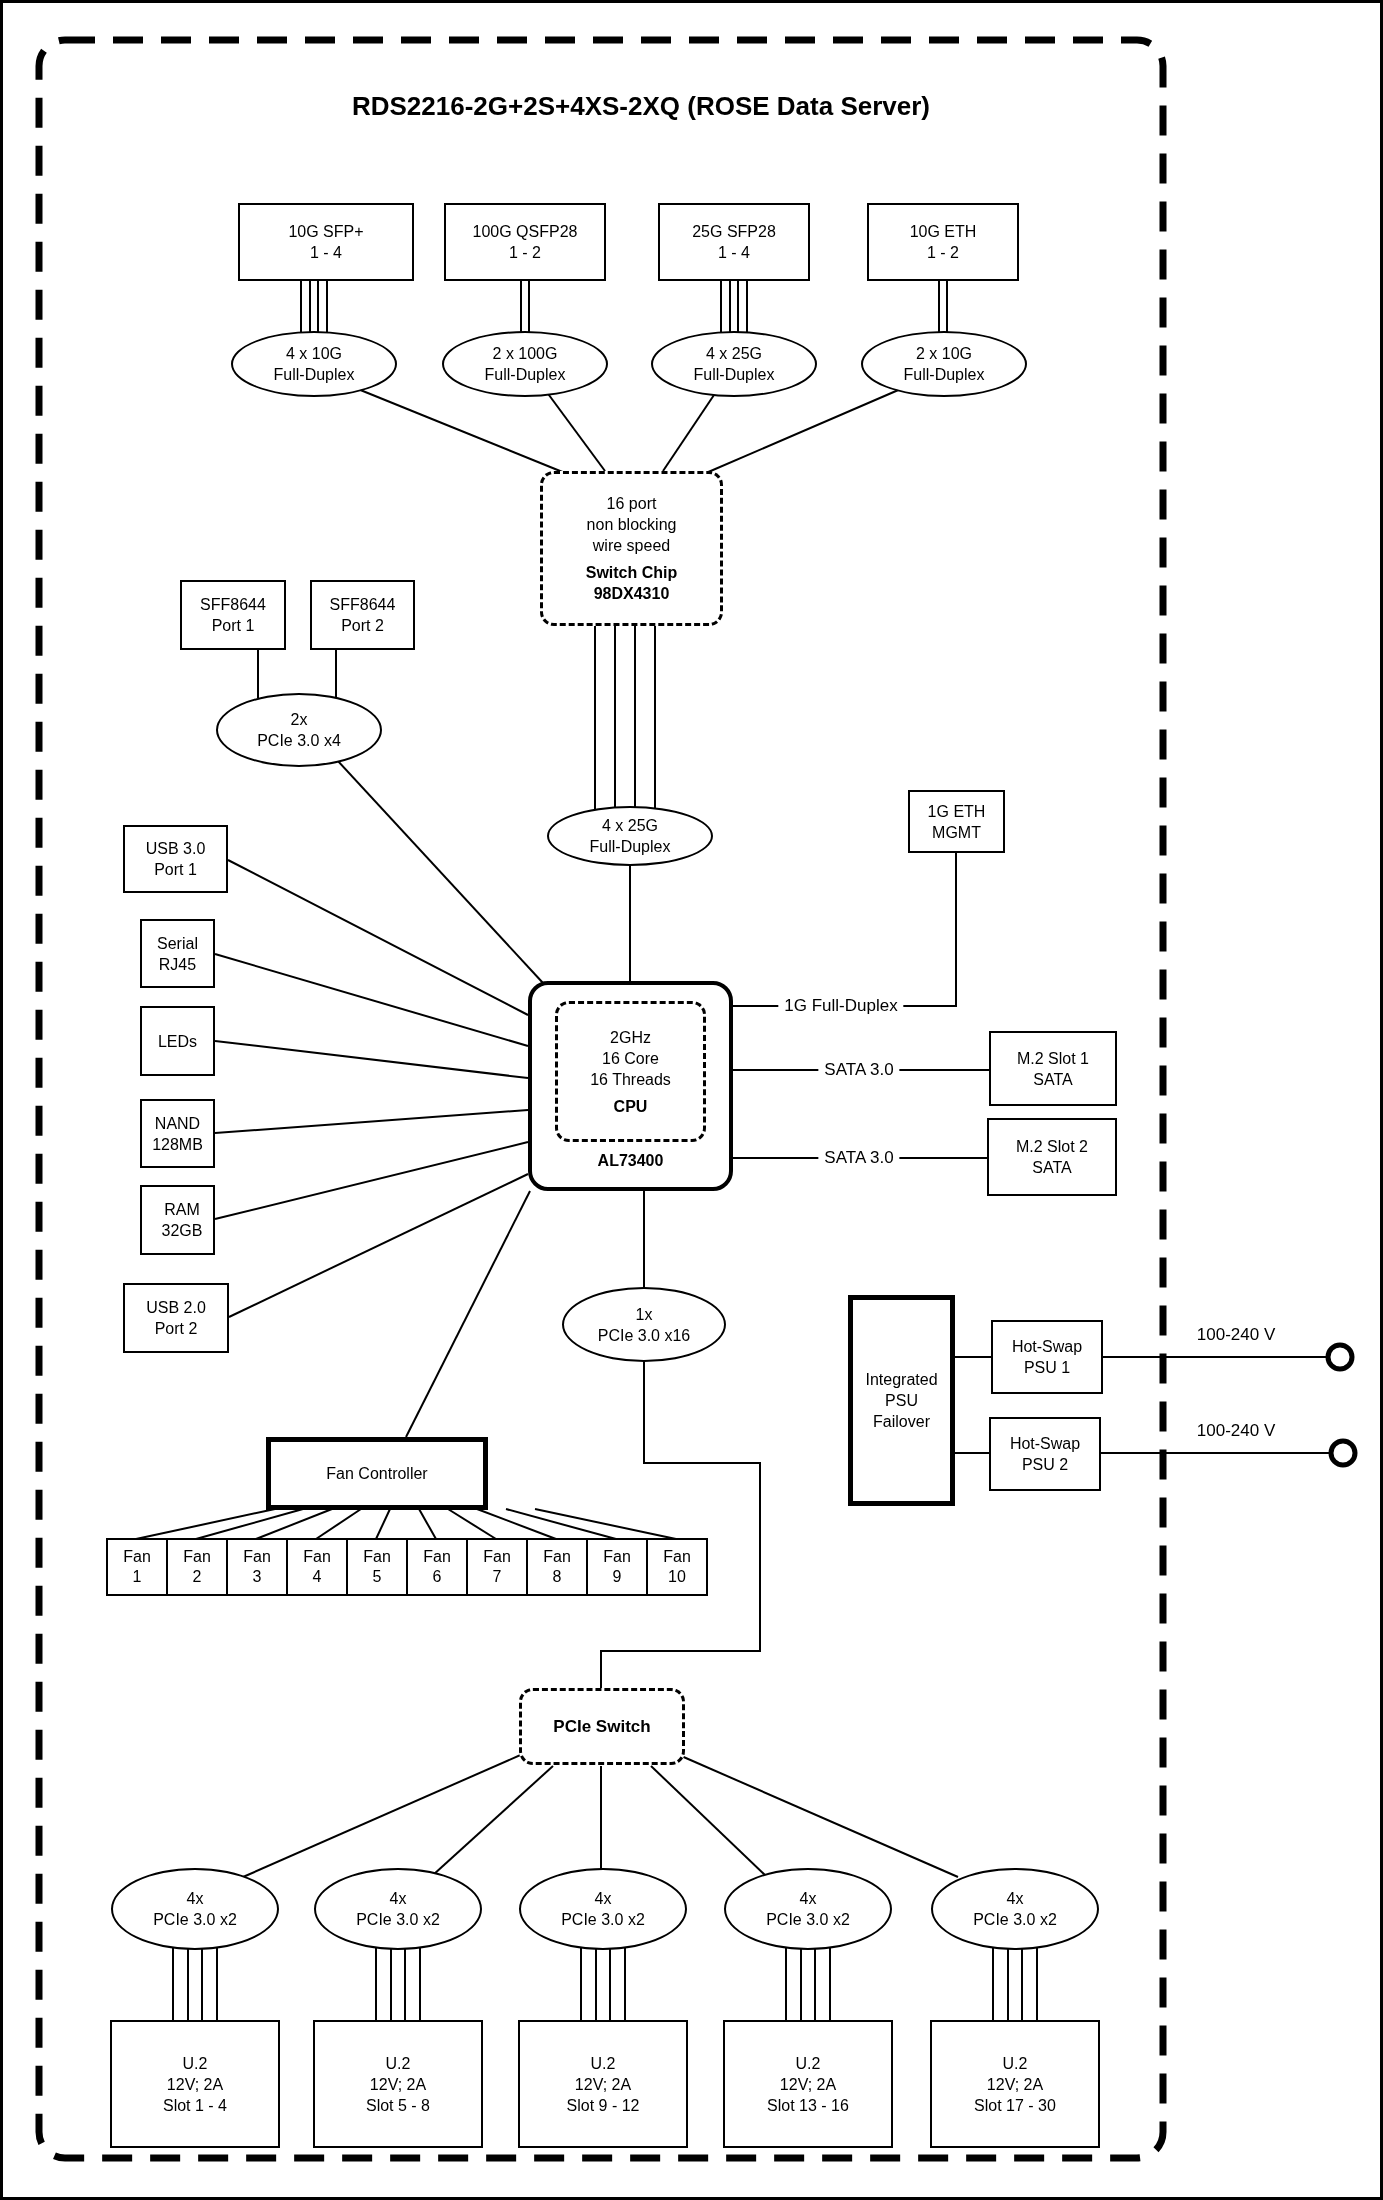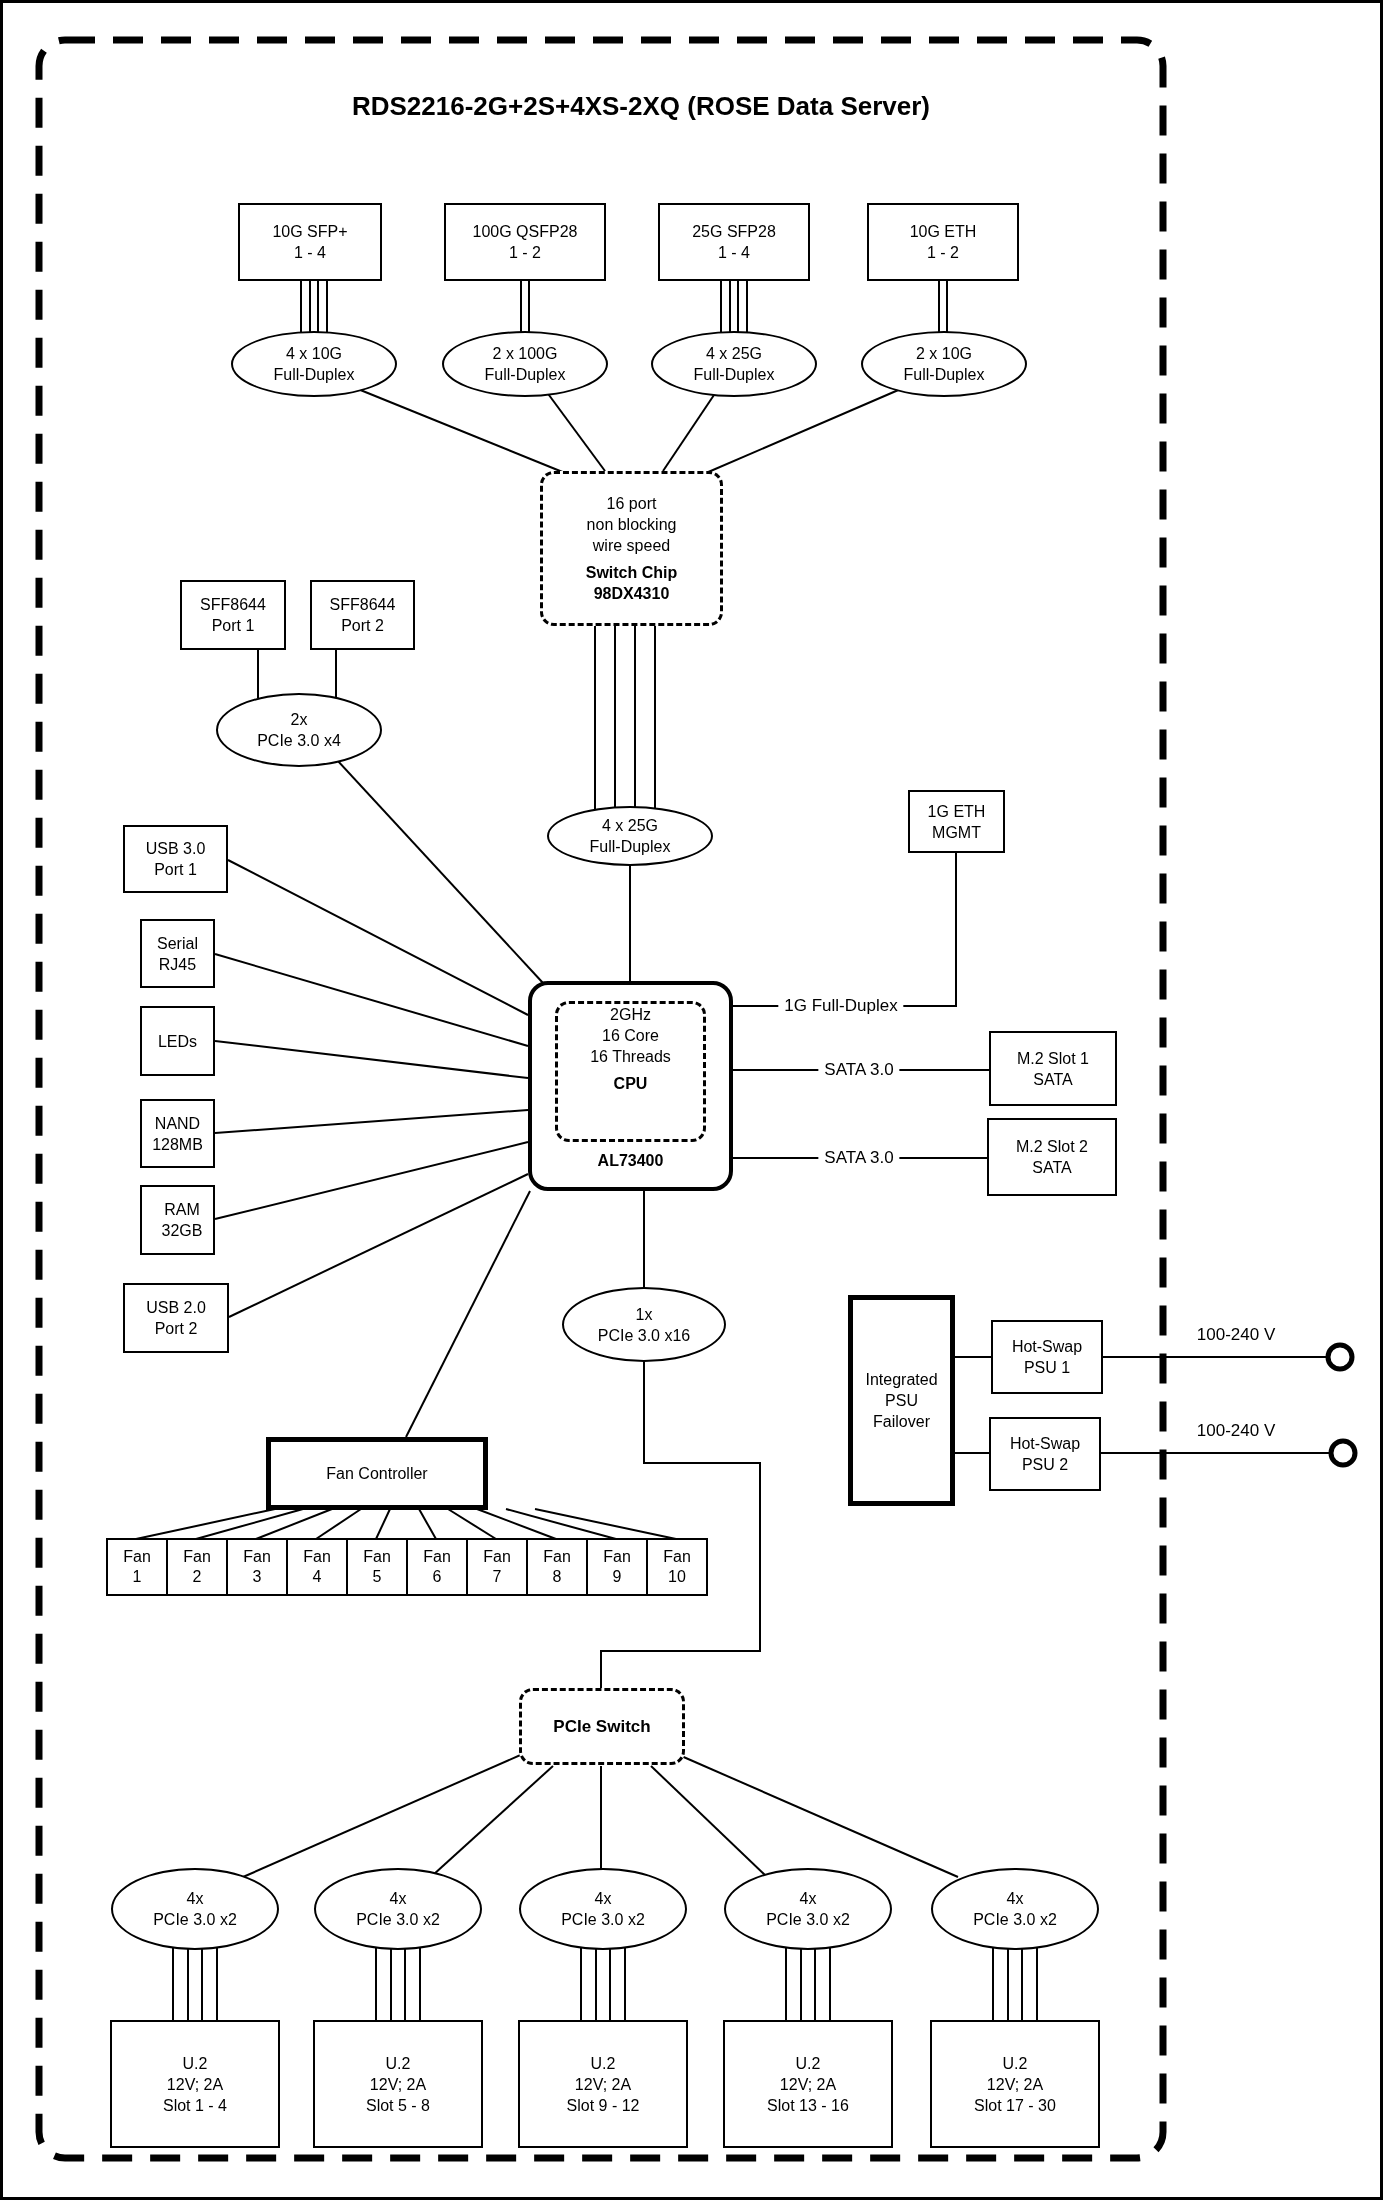--- a/index.html
+++ b/index.html
@@ -24,21 +24,21 @@
     position:absolute;transform:translate(-50%,0);font-size:26px;font-weight:bold;
     white-space:nowrap;z-index:2;
   }
   .edge-label{
     position:absolute;transform:translate(-50%,-50%);font-size:17px;
     white-space:nowrap;z-index:3;
   }
   .on-line{background:#fff;padding:0 6px;}
   .cpu-inner{
     position:relative;width:151px;height:141px;border:3px dashed #000;border-radius:14px;
-    display:flex;flex-direction:column;align-items:center;
+    display:flex;flex-direction:column;align-items:center;justify-content:center;
     box-sizing:border-box;
   }
   .fanbox{width:62px;height:58px;font-size:16px;line-height:20px;}
 </style>
 </head>
 <body>
 
 <div class="canvas">
 
   <svg class="wires" width="1383" height="2200" viewBox="0 0 1383 2200">
@@ -135,21 +135,21 @@
       <line x1="1100" y1="1354" x2="1325" y2="1354"></line>
       <line x1="952" y1="1450" x2="986" y2="1450"></line>
       <line x1="1098" y1="1450" x2="1328" y2="1450"></line>
       <circle cx="1337" cy="1354" r="12" stroke-width="5" fill="#fff"></circle>
       <circle cx="1340" cy="1450" r="12" stroke-width="5" fill="#fff"></circle>
     </g>
   </svg>
 
   <div class="title" style="left:638px;top:88px;">RDS2216-2G+2S+4XS-2XQ (ROSE Data Server)</div>
 
-  <div class="node" style="left:235px;top:200px;width:144px;height:78px;">
+  <div class="node" style="left:235px;top:200px;width:176px;height:78px;">
     <span>10G SFP+</span>
     <span>1 - 4</span>
   </div>
   <div class="node" style="left:441px;top:200px;width:162px;height:78px;">
     <span>100G QSFP28</span>
     <span>1 - 2</span>
   </div>
   <div class="node" style="left:655px;top:200px;width:152px;height:78px;">
     <span>25G SFP28</span>
     <span>1 - 4</span>

